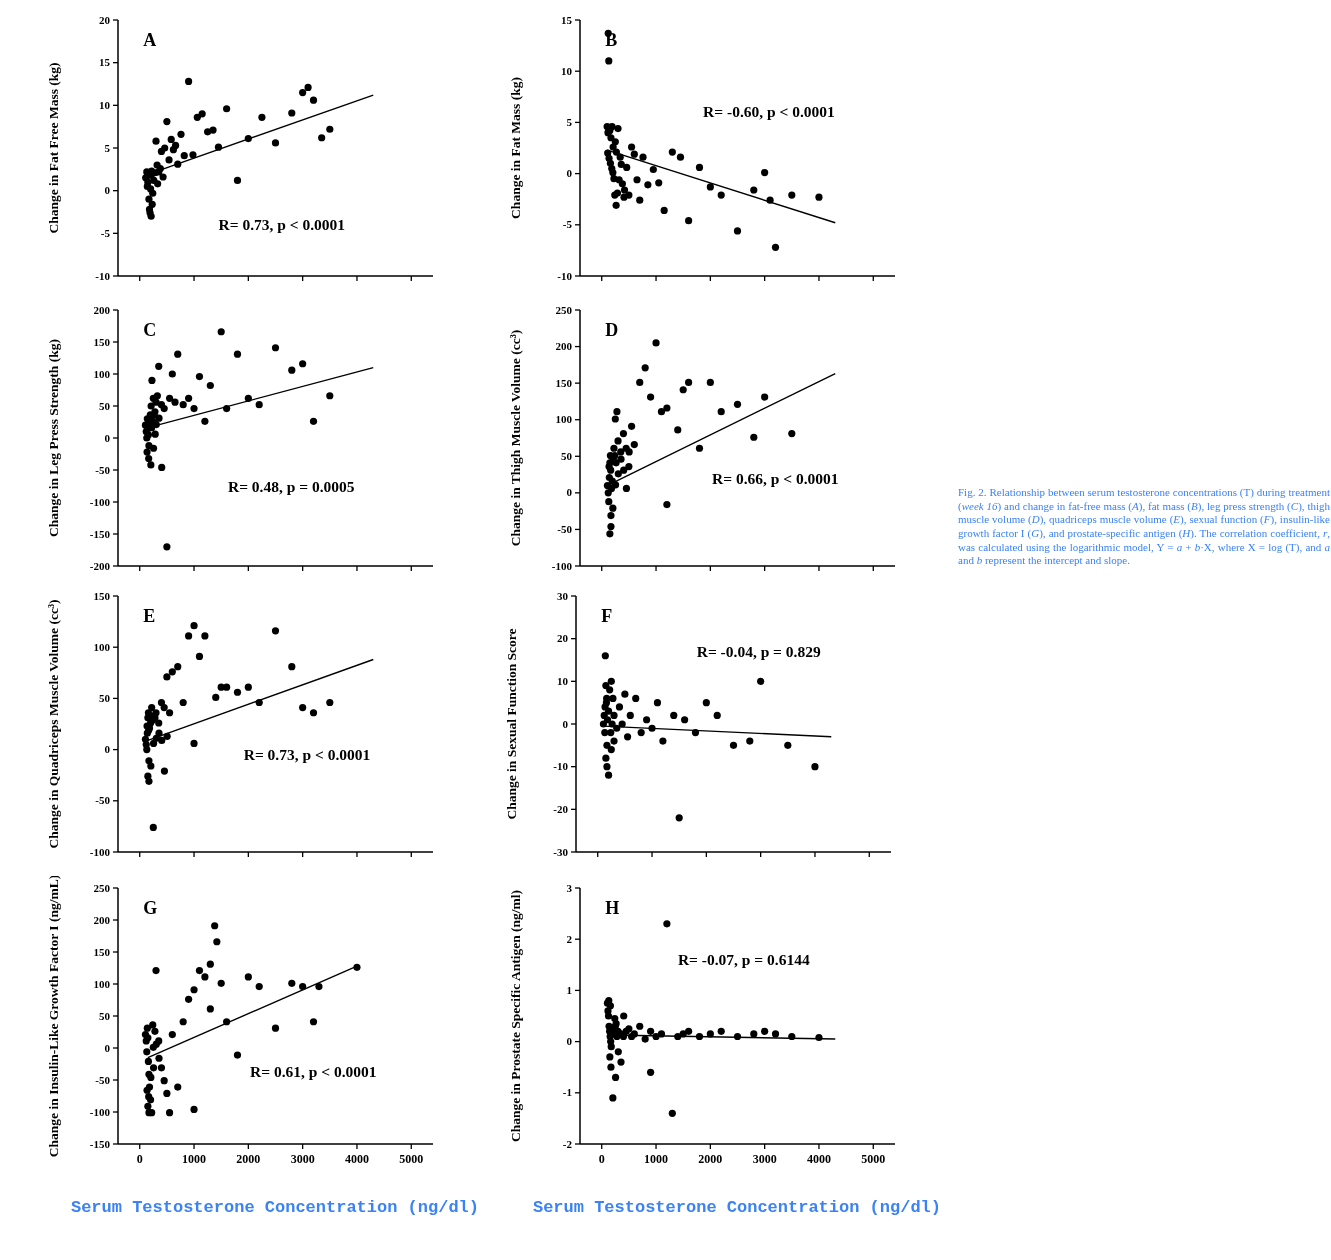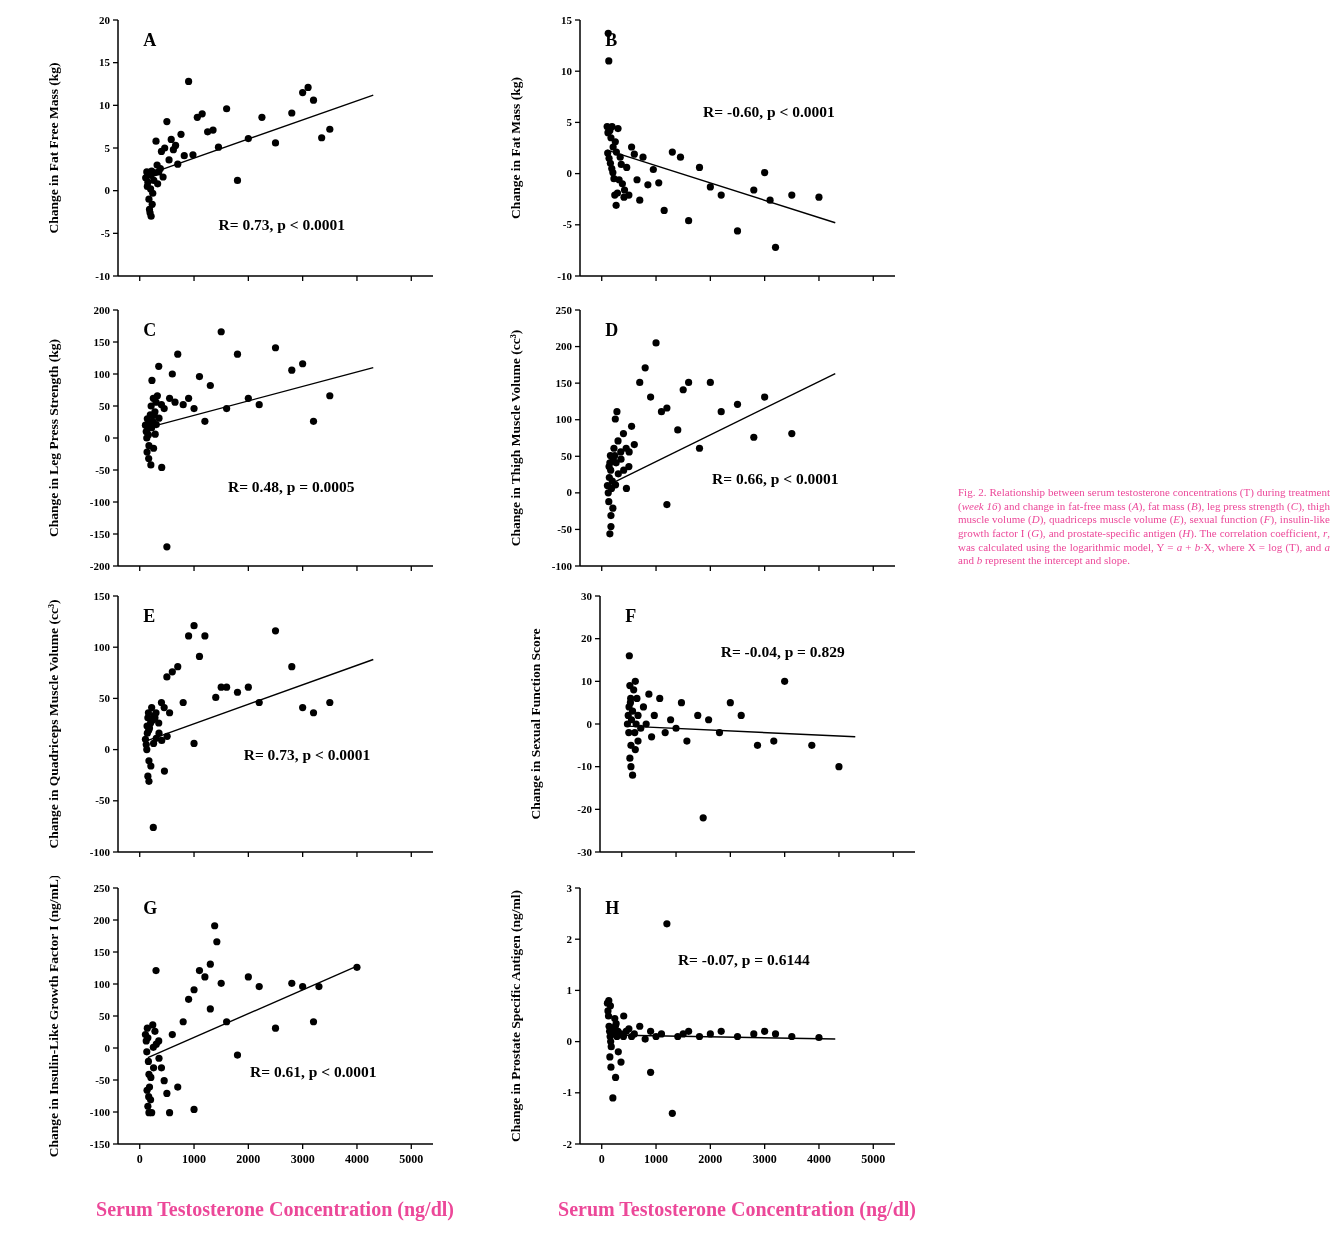--- a/index.html
+++ b/index.html
@@ -1,29 +1,29 @@
 <!DOCTYPE html>
 <html><head>
 <meta charset="utf-8">
 <style>
   html,body{margin:0;padding:0;background:#fff;}
   #page{position:relative;width:1331px;height:1260px;background:#fff;
-        font-family:"Liberation Serif", serif;color:#ec4899;overflow:hidden;}
+        font-family:"Liberation Serif", serif;color:#3b82f6;overflow:hidden;}
   .panel{position:absolute;}
   #panel-A{left:38px;top:8px;}
   #panel-B{left:500px;top:8px;}
   #panel-C{left:38px;top:298px;}
   #panel-D{left:500px;top:298px;}
   #panel-E{left:38px;top:584px;}
-  #panel-F{left:520px;top:584px;text-align:right;}
+  #panel-F{left:496px;top:584px;text-align:right;}
   #panel-G{left:38px;top:876px;}
   #panel-H{left:500px;top:876px;}
   svg text{font-family:"Liberation Serif", serif;fill:#000;}
   .axis-title{position:absolute;width:420px;text-align:center;
-        font-weight:bold;font-size:20px;}
+        font-weight:bold;font-size:17px;font-family:Liberation Mono, monospace;}
   #xlabel-left{left:65px;top:1198px;}
   #xlabel-right{left:527px;top:1198px;}
   .caption{position:absolute;left:958px;top:486px;width:372px;
         font-size:11px;line-height:1.24;text-align:justify;margin:0;}
 </style>
 </head>
 <body>
 
 <div id="page">
   <div class="panel" id="panel-A"><svg width="455" height="288" viewBox="0 0 455 288">

